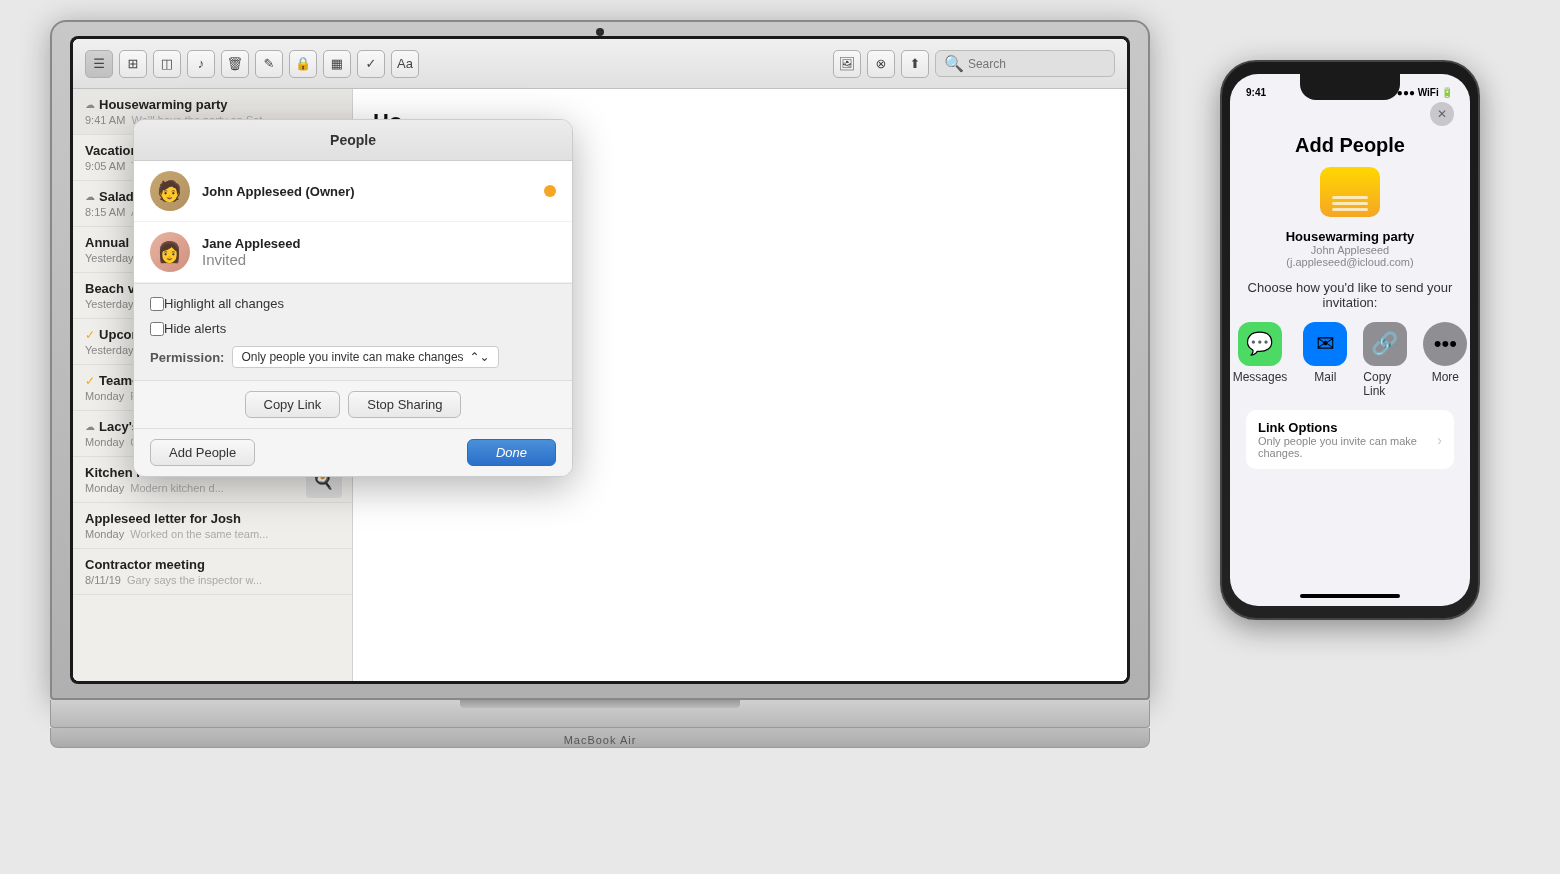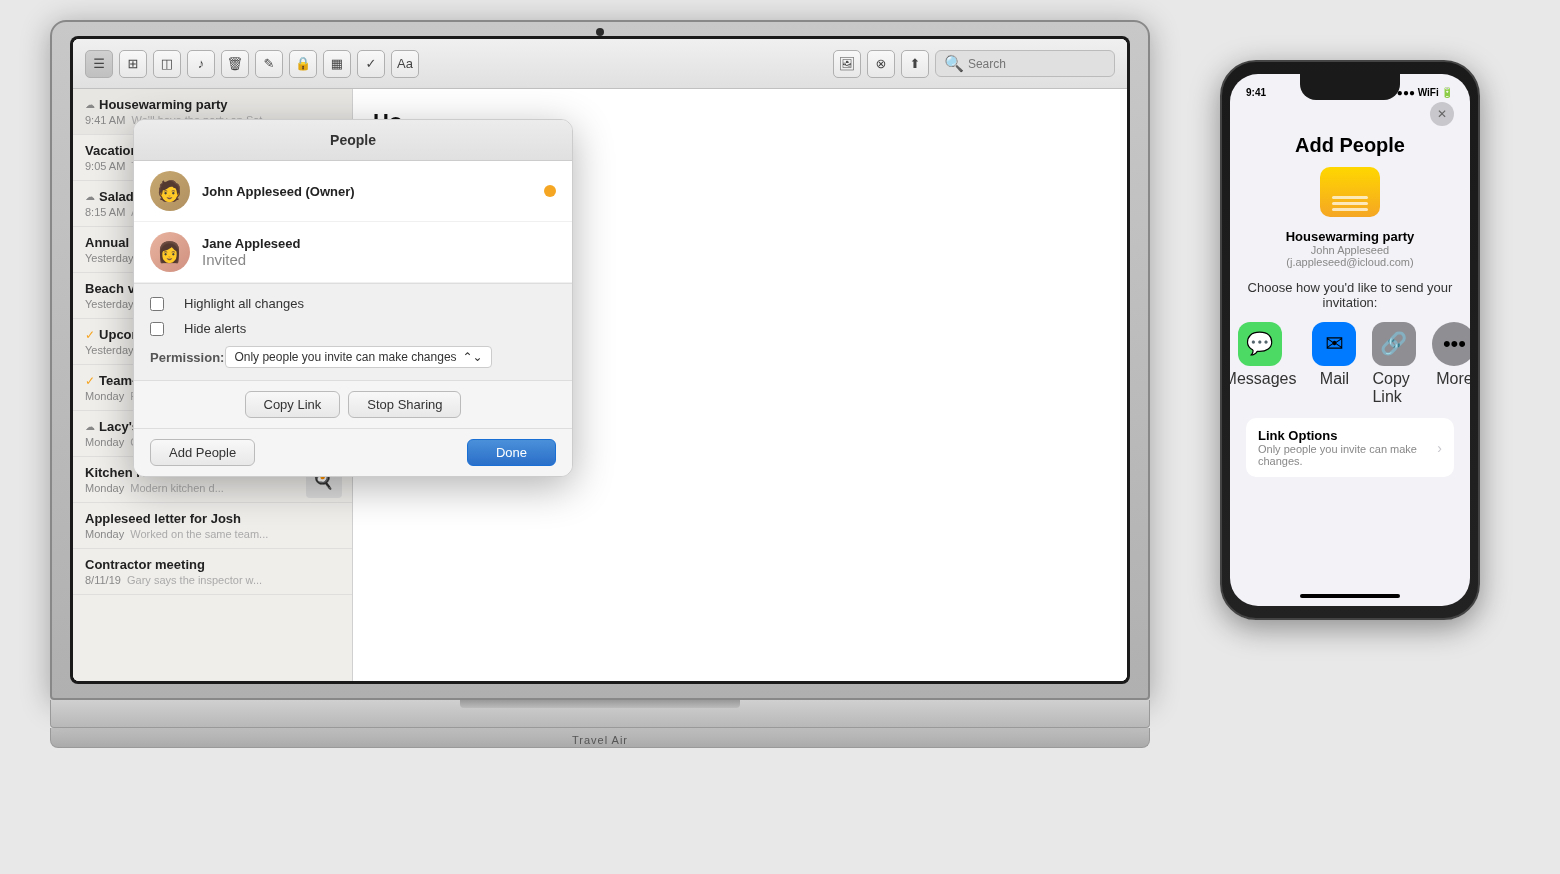--- a/index.html
+++ b/index.html
@@ -325,35 +325,35 @@
 
     .dialog-options {
       padding: 12px 16px;
       background: #f0f0f0;
       border-bottom: 1px solid #ddd;
     }
 
     .checkbox-row {
       display: flex;
       align-items: center;
-      gap: 20px;
+      gap: 0;
       margin-bottom: 10px;
       font-size: 13px;
       color: #333;
     }
 
     .checkbox-row input[type="checkbox"] {
       width: 14px;
       height: 14px;
     }
 
     .permission-row {
       display: flex;
       align-items: center;
-      gap: 1px;
+      gap: 8px;
       font-size: 13px;
       color: #333;
     }
 
     .permission-label {
       font-weight: 600;
       color: #555;
     }
 
     .permission-selector {
@@ -406,20 +406,21 @@
     }
 
     .btn-done {
       padding: 5px 28px;
       border-radius: 6px;
       font-size: 13px;
       cursor: pointer;
       border: 1px solid #1a6fd4;
       background: linear-gradient(180deg, #4a90d9 0%, #2a6fc9 100%);
       color: #fff;
+      font-style: italic;
     }
 
     
     .iphone-outer {
       position: absolute;
       right: 80px;
       top: 60px;
       width: 260px;
       height: 416px;
     }
@@ -573,21 +574,21 @@
       justify-content: center;
       font-size: 22px;
     }
 
     .iphone-share-icon-circle.messages { background: #4cd964; }
     .iphone-share-icon-circle.mail { background: #007aff; }
     .iphone-share-icon-circle.copy { background: #8e8e93; }
     .iphone-share-icon-circle.more { background: #8e8e93; border-radius: 50%; }
 
     .iphone-share-label {
-      font-size: 16px;
+      font-size: 12px;
       color: #333;
     }
 
     .iphone-share-options {
       background: #fff;
       border-radius: 10px;
       padding: 10px 12px;
       display: flex;
       justify-content: space-between;
       align-items: center;
@@ -872,21 +873,21 @@
           </div>
 
         </div>
       </div>
     </div>
   </div>
   <div class="macbook-base">
     <div class="macbook-hinge"></div>
   </div>
   <div class="macbook-foot">
-    <div class="macbook-label">Travel Air</div>
+    <div class="macbook-label">MacBook Air</div>
   </div>
 </div>
 
 <div class="iphone-outer">
   <div class="iphone-body">
     <div class="iphone-screen-area">
       <div class="iphone-notch"></div>
 
       <div class="iphone-status-bar">
         <span>9:41</span>

